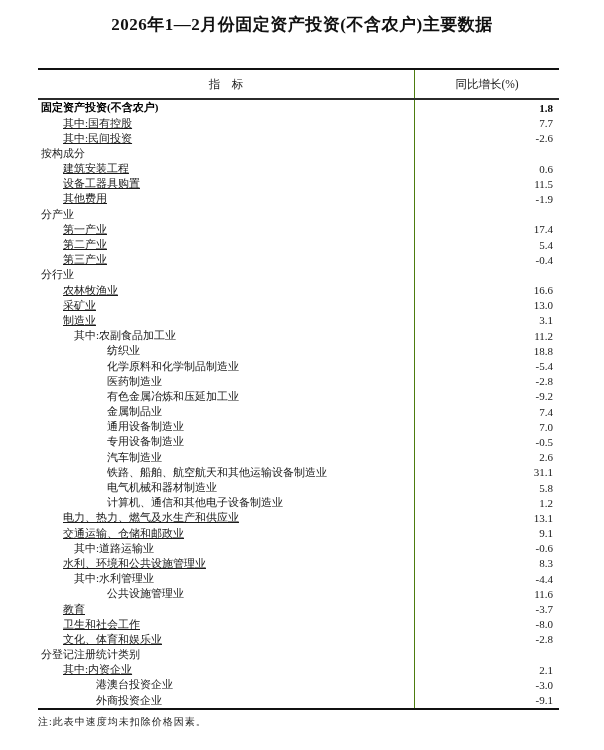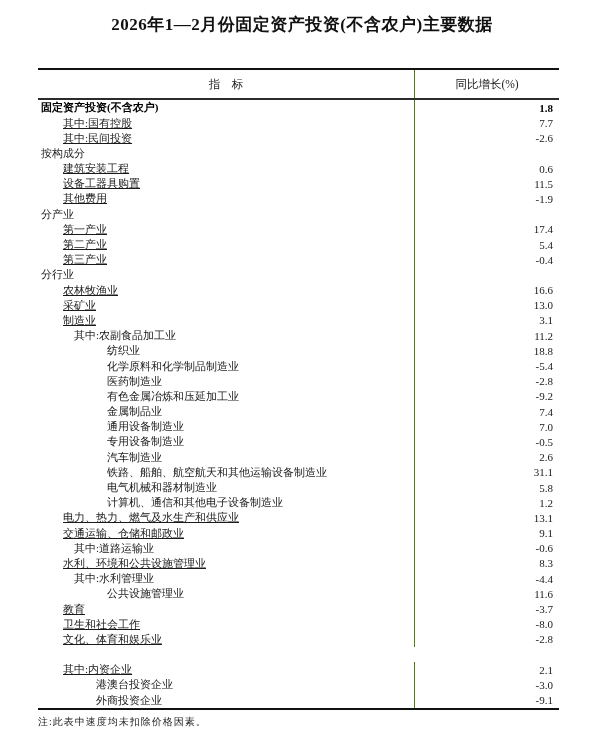--- a/index.html
+++ b/index.html
@@ -392,20 +392,23 @@
   <div class="tr">
     <div class="col-label i1">
             <span>文化、体育和娱乐业</span>
           </div>
     <div class="col-value">
             <span>-2.8</span>
           </div>
   </div>
 
   <div class="tr">
+    <div class="col-label i0">
+            <span>分登记注册统计类别</span>
+          </div>
     <div class="col-value">
             <span></span>
           </div>
   </div>
 
   <div class="tr">
     <div class="col-label i1">
             <span>其中:内资企业</span>
           </div>
     <div class="col-value">

